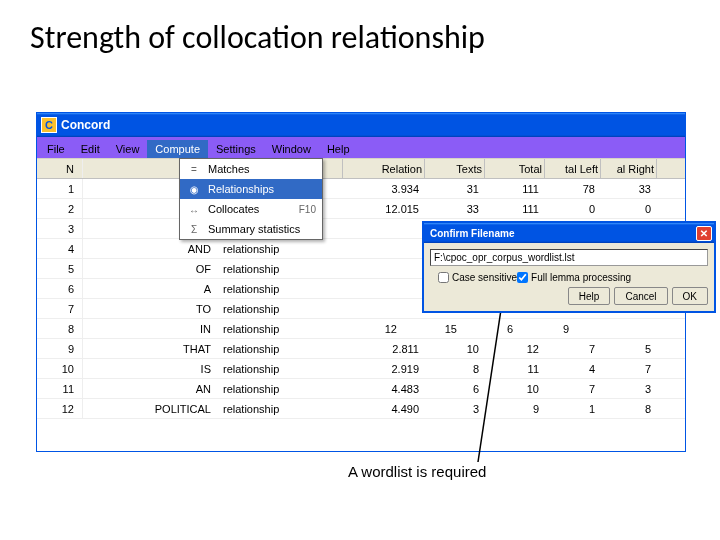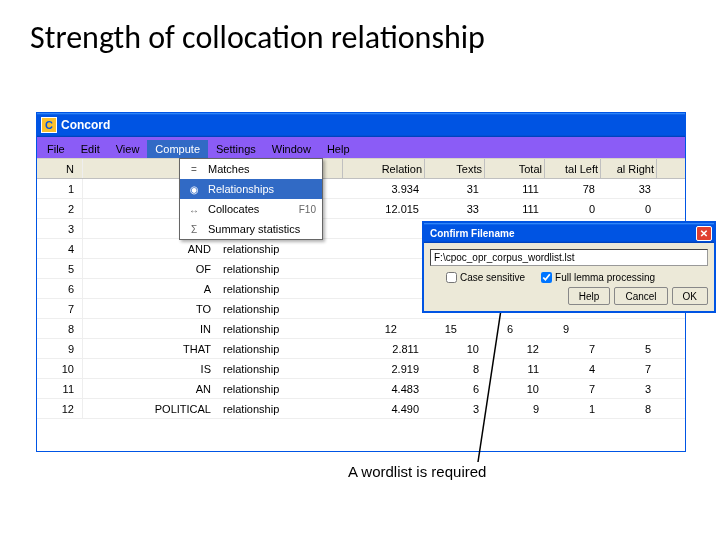--- a/index.html
+++ b/index.html
@@ -30,21 +30,21 @@
   .dd-icon { width: 16px; height: 14px; margin-right: 6px; display: flex; align-items: center; justify-content: center; font-size: 10px; color: #666; }
   .dd-item.sel .dd-icon { color: #fff; }
   .dd-label { flex: 1; }
   .dd-short { color: #666; font-size: 10px; }
   .dialog { position: absolute; left: 422px; top: 221px; width: 294px; border: 2px solid #0054e3; background: #ece9d8; z-index: 20; font-size: 10px; }
   .dialog-titlebar { height: 20px; background: linear-gradient(to bottom, #3d95ff 0%, #0054e3 10%, #0054e3 90%, #003db0 100%); display: flex; align-items: center; justify-content: space-between; padding: 0 2px 0 6px; }
   .dialog-title { color: #fff; font-weight: bold; font-size: 10px; }
   .close-btn { width: 16px; height: 15px; background: #e04030; border: 1px solid #fff; color: #fff; display: flex; align-items: center; justify-content: center; font-size: 10px; font-weight: bold; cursor: default; border-radius: 2px; }
   .dialog-body { padding: 6px; }
   .path-input { width: 100%; height: 17px; border: 1px inset #999; background: #fff; font-size: 10px; padding: 0 3px; line-height: 15px; overflow: hidden; white-space: nowrap; }
-  .check-row { display: flex; gap: 16px; margin: 6px 0 4px 16px; align-items: center; }
+  .check-row { display: flex; gap: 0; margin: 6px 0 4px 8px; align-items: center; }
   .check { display: flex; align-items: center; gap: 3px; }
   .check input { width: 11px; height: 11px; }
   .btn-row { display: flex; gap: 4px; justify-content: flex-end; }
   .btn { height: 18px; padding: 0 10px; background: #ece9d8; border: 1px solid #888; border-radius: 2px; font-size: 10px; display: flex; align-items: center; cursor: default; }
   .arrow-svg { position: absolute; left: 408px; top: 247px; z-index: 15; pointer-events: none; }
   .annotation { position: absolute; left: 348px; top: 463px; font-size: 15px; color: #000; font-family: Arial, sans-serif; }
 </style>
 </head>
 <body>
 

